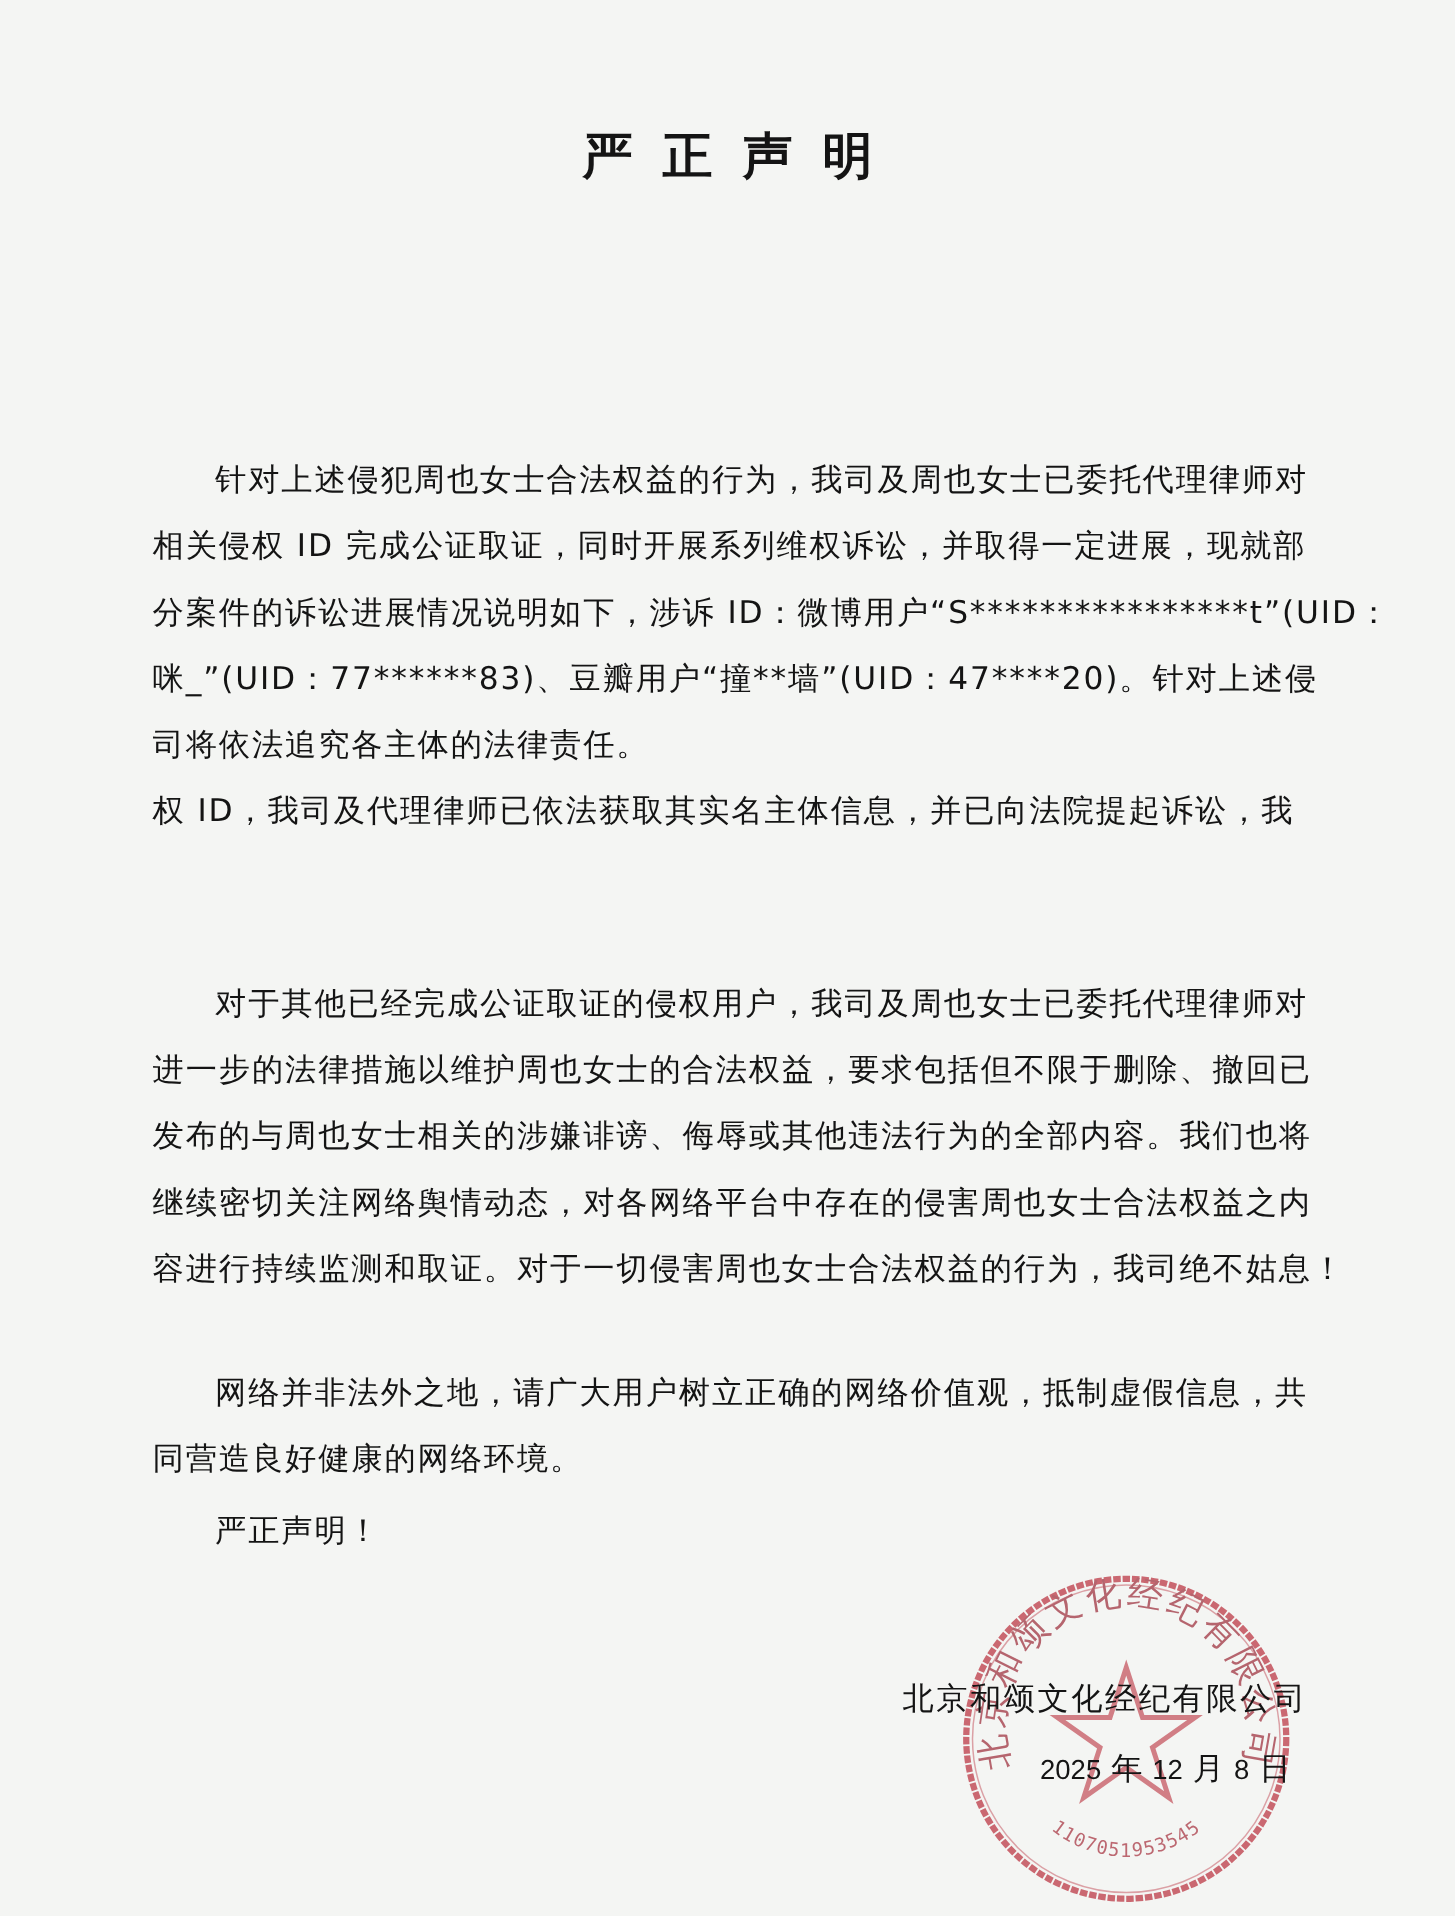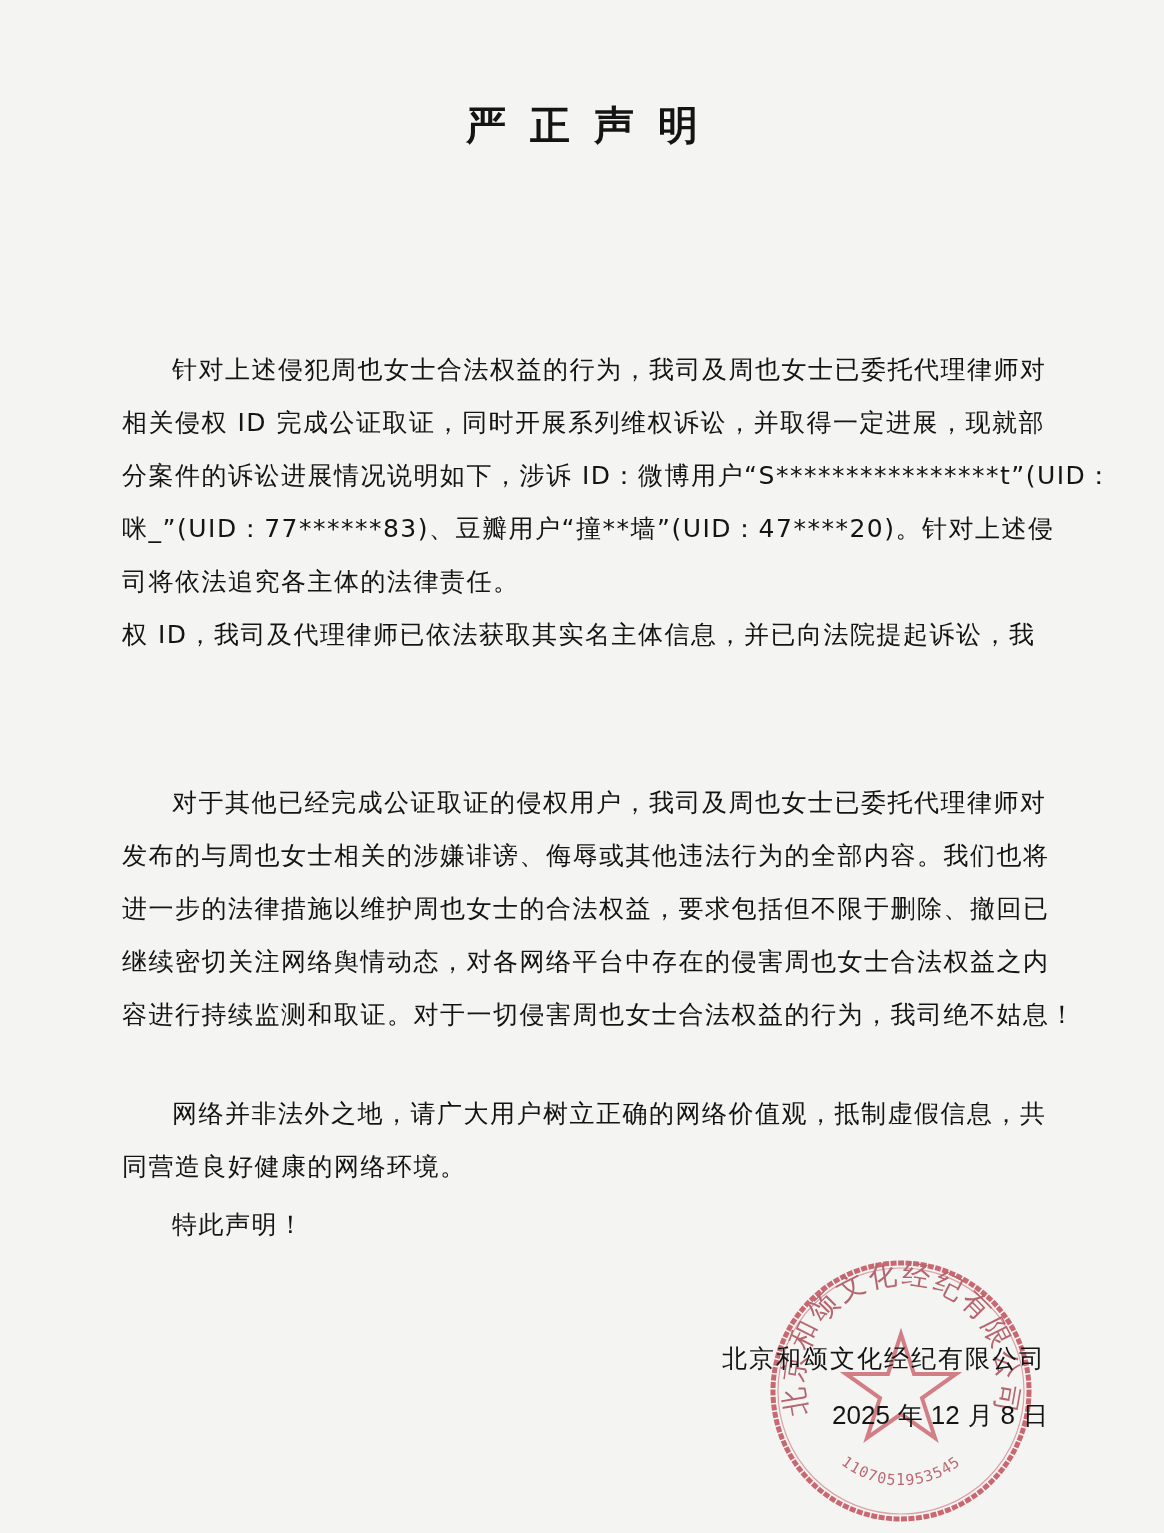--- a/index.html
+++ b/index.html
@@ -46,21 +46,21 @@
     letter-spacing: 1.5px;
     margin: 0;
   }
   .line {
     display: block;
     white-space: nowrap;
   }
   .line.first { text-indent: 50px; }
   .line.rest { text-indent: 0; }
   #p1 { top: 196px; }
-  #p2 { top: 343px; }
+  #p2 { top: 357px; }
   #p3 { top: 776px; }
   #p4 { top: 1087px; }
   #p5 { top: 1198px; }
 
   .sig-company {
     position: absolute;
     left: 722px;
     top: 1339px;
     font-size: 25px;
     letter-spacing: 2px;
@@ -72,21 +72,21 @@
     position: absolute;
     left: 832px;
     top: 1395px;
     font-size: 25px;
     line-height: 40px;
     white-space: nowrap;
     z-index: 2;
   }
   .sig-date .num {
     font-family: "Liberation Sans", sans-serif;
-    font-size: 26px;
+    font-size: 22px;
   }
   .stamp {
     position: absolute;
     left: 766px;
     top: 1256px;
     width: 270px;
     height: 270px;
     z-index: 1;
     opacity: 0.82;
   }
@@ -103,33 +103,33 @@
     <span class="line first">针对上述侵犯周也女士合法权益的行为，我司及周也女士已委托代理律师对</span>
     <span class="line rest">相关侵权 ID 完成公证取证，同时开展系列维权诉讼，并取得一定进展，现就部</span>
     <span class="line rest">分案件的诉讼进展情况说明如下，涉诉 ID：微博用户“S****************t”(UID：</span>
     <span class="line rest">咪_”(UID：77******83)、豆瓣用户“撞**墙”(UID：47****20)。针对上述侵</span>
     <span class="line rest">司将依法追究各主体的法律责任。</span>
     <span class="line rest">权 ID，我司及代理律师已依法获取其实名主体信息，并已向法院提起诉讼，我</span>
   </div>
 
   <div class="para" id="p3">
     <span class="line first">对于其他已经完成公证取证的侵权用户，我司及周也女士已委托代理律师对</span>
+    <span class="line rest">进一步的法律措施以维护周也女士的合法权益，要求包括但不限于删除、撤回已</span>
     <span class="line rest">发布的与周也女士相关的涉嫌诽谤、侮辱或其他违法行为的全部内容。我们也将</span>
-    <span class="line rest">进一步的法律措施以维护周也女士的合法权益，要求包括但不限于删除、撤回已</span>
     <span class="line rest">继续密切关注网络舆情动态，对各网络平台中存在的侵害周也女士合法权益之内</span>
     <span class="line rest">容进行持续监测和取证。对于一切侵害周也女士合法权益的行为，我司绝不姑息！</span>
   </div>
 
   <div class="para" id="p4">
     <span class="line first">网络并非法外之地，请广大用户树立正确的网络价值观，抵制虚假信息，共</span>
     <span class="line rest">同营造良好健康的网络环境。</span>
   </div>
 
   <div class="para" id="p5">
-    <span class="line first">特此声明！</span>
+    <span class="line first">严正声明！</span>
   </div>
 
   <svg class="stamp" viewBox="0 0 270 270">
     <defs>
       <path id="arcTop" d="M 40 150 A 98 98 0 1 1 230 150"></path>
       <path id="arcBottom" d="M 62 195 A 95 95 0 0 0 208 195"></path>
     </defs>
     <circle cx="135" cy="135" r="128" fill="none" stroke="#c24a55" stroke-width="5" stroke-dasharray="6 1.5"></circle>
     <circle cx="135" cy="135" r="123" fill="none" stroke="#c24a55" stroke-width="1.2" opacity="0.6"></circle>
     <text font-family="DejaVu Sans, sans-serif" font-size="28" fill="#a84652" letter-spacing="3">

